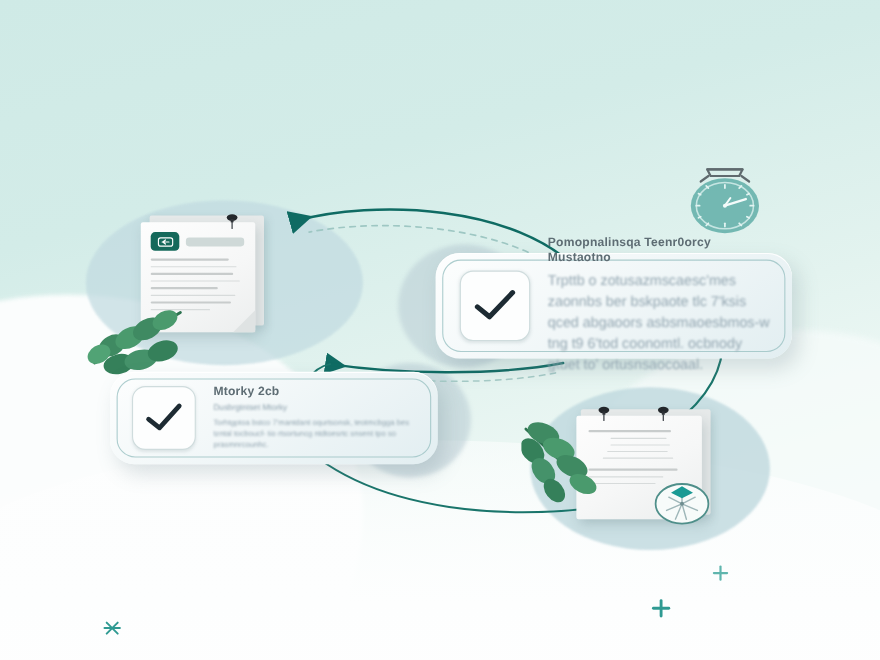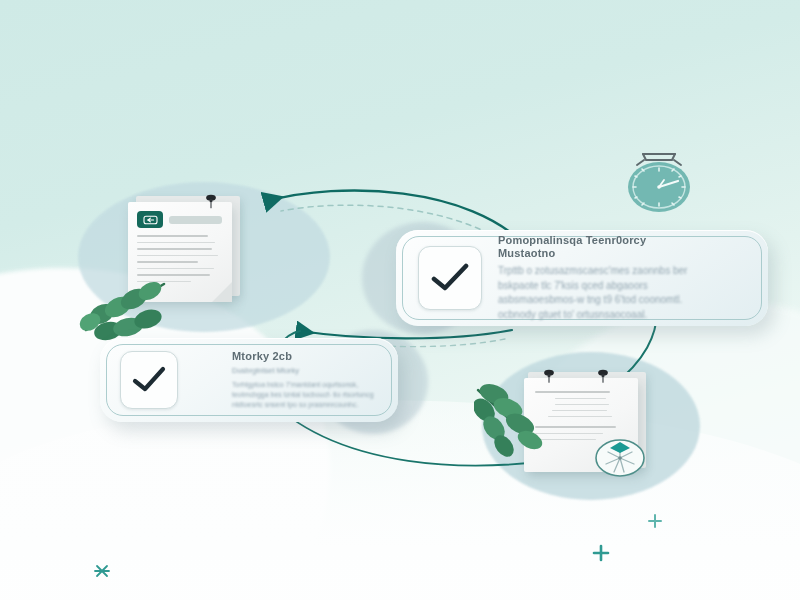--- a/index.html
+++ b/index.html
@@ -373,34 +373,34 @@
       <ellipse cx="20" cy="14" rx="15" ry="9" fill="#3f8a62" transform="rotate(22 20 14)"></ellipse>
       <ellipse cx="34" cy="28" rx="15" ry="9" fill="#4a9a6d" transform="rotate(22 34 28)"></ellipse>
       <ellipse cx="46" cy="44" rx="15" ry="9" fill="#3f8a62" transform="rotate(26 46 44)"></ellipse>
       <ellipse cx="56" cy="60" rx="13" ry="8" fill="#4a9a6d" transform="rotate(26 56 60)"></ellipse>
       <ellipse cx="10" cy="30" rx="13" ry="9" fill="#35805a" transform="rotate(50 10 30)"></ellipse>
       <ellipse cx="20" cy="48" rx="13" ry="9" fill="#45926a" transform="rotate(52 20 48)"></ellipse>
       <ellipse cx="30" cy="66" rx="12" ry="8" fill="#35805a" transform="rotate(52 30 66)"></ellipse>
     </g>
   </svg>
 
-  <div class="task-card" style="left:396px; top:230px; width:372px; height:96px; padding:0 0 0 14px;">
+  <div class="task-card" style="left:396px; top:230px; width:324px; height:96px; padding:0 0 0 14px;">
     <div class="task-card-inner"></div>
     <div class="checkbox" style="width:62px; height:62px; margin-left:8px;">
       <svg width="40" height="30" viewBox="0 0 40 30">
         <path d="M4 16 L15 25 L36 3" fill="none" stroke="#1d2b33" stroke-width="4.6" stroke-linecap="round" stroke-linejoin="round"></path>
       </svg>
     </div>
     <div class="card-text" style="width:206px;">
       <div class="card-title" style="font-size:11px;">Pomopnalinsqa Teenr0orcy Mustaotno</div>
-      <div class="card-body" style="font-size:10px;">Trpttb o zotusazmscaesc'mes zaonnbs ber bskpaote tlc 7'ksis qced abgaoors asbsmaoesbmos-w tng t9 6'tod coonomtl. ocbnody gtuet to' ortusnsaocoaal.</div>
+      <div class="card-body" style="font-size:13px;">Trpttb o zotusazmscaesc'mes zaonnbs ber bskpaote tlc 7'ksis qced abgaoors asbsmaoesbmos-w tng t9 6'tod coonomtl. ocbnody gtuet to' ortusnsaocoaal.</div>
     </div>
   </div>
 
-  <div class="task-card" style="left:100px; top:338px; width:298px; height:84px; padding:0 0 0 12px;gap:38px;">
+  <div class="task-card" style="left:100px; top:338px; width:298px; height:84px; padding:0 0 0 12px;">
     <div class="task-card-inner"></div>
     <div class="checkbox" style="width:56px; height:56px; margin-left:8px;">
       <svg width="36" height="28" viewBox="0 0 36 28">
         <path d="M4 15 L14 23 L32 3" fill="none" stroke="#1d2b33" stroke-width="4.2" stroke-linecap="round" stroke-linejoin="round"></path>
       </svg>
     </div>
     <div class="card-text" style="width:196px;">
       <div class="card-title" style="font-size:11px;">Mtorky 2cb</div>
       <div class="card-subtitle" style="font-size:7.5px;">Dusbrgtntset Mtorky</div>
       <div class="card-body" style="font-size:7px;">Torhtgptoa bstco 7'mantdant oqurtsonsk, teotmcbgga bes tzntal tocboucf- tio rtsortuncg ntdtoesrtc snsent tpo so prasmnrcounhc.</div>

